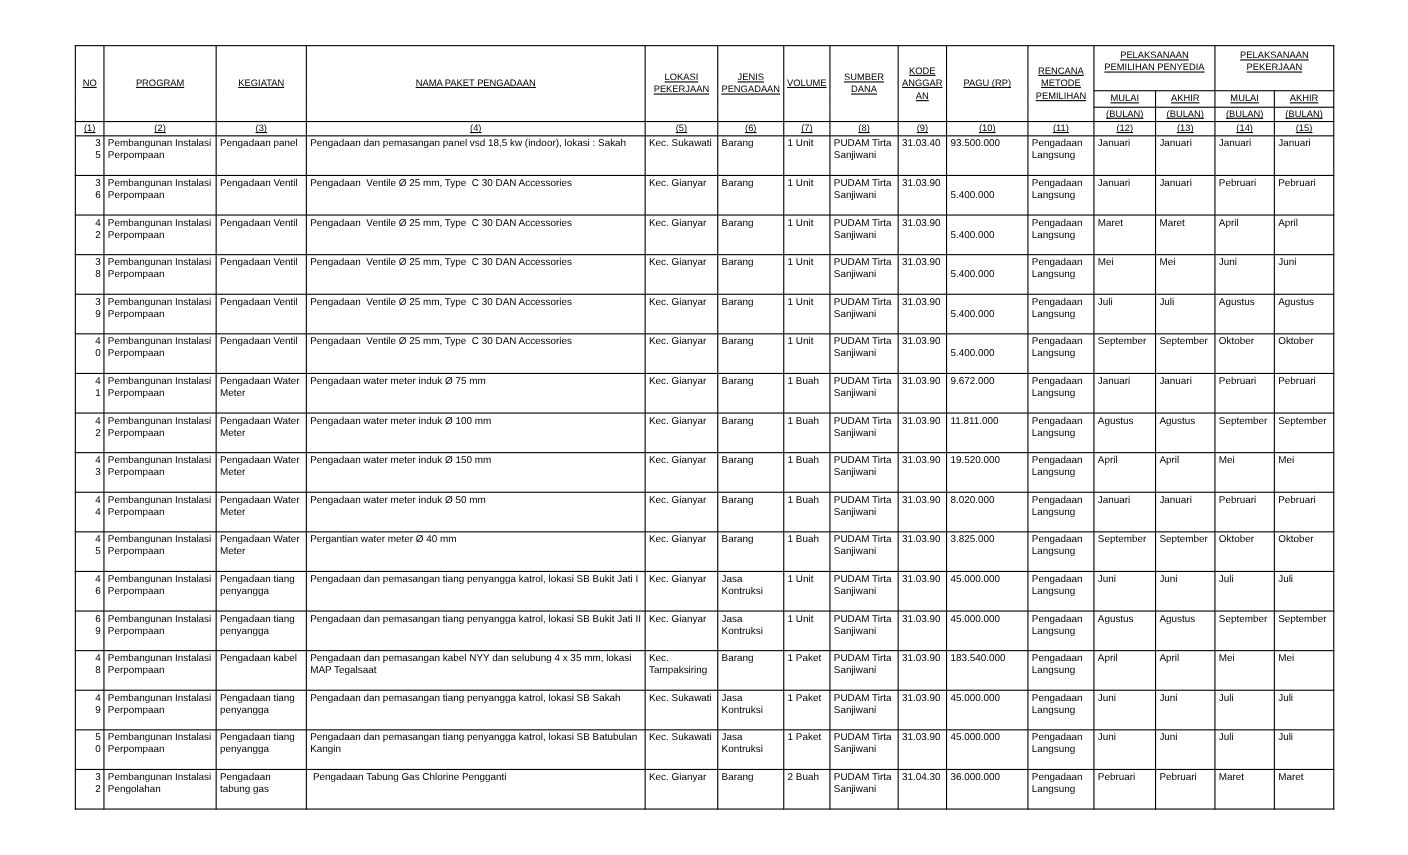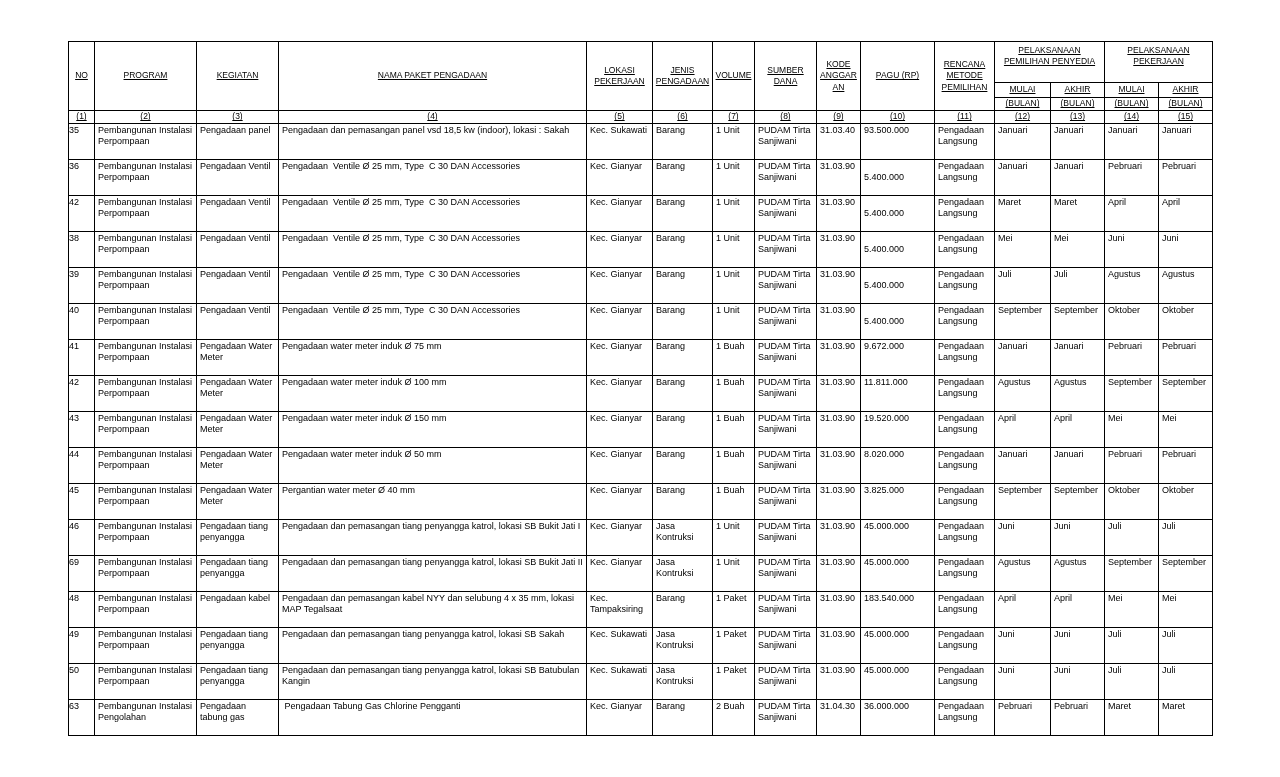--- a/index.html
+++ b/index.html
@@ -49,21 +49,21 @@
   .proc td {
     font-size: 9px;
     line-height: 1.22;
     vertical-align: top;
     padding: 1px 3px 0 3px;
     white-space: pre-wrap;
     overflow-wrap: break-word;
     word-wrap: break-word;
   }
   .proc tbody tr { height: 36px; }
-  td.c-no   { text-align: left; padding-right: 1px; padding-left: 0; }
+  td.c-no   { text-align: center; padding-right: 1px; padding-left: 16px; }
   td.c-pagu { text-align: left; }
   td.c-pagu.pl2 { padding-top: 12px; margin-left: 32px; }
   
   col.w-no      { width: 26px; }
   col.w-program { width: 102px; }
   col.w-kegiatan{ width: 82px; }
   col.w-nama    { width: 308px; }
   col.w-lokasi  { width: 66px; }
   col.w-jenis   { width: 60px; }
   col.w-volume  { width: 42px; }
@@ -411,21 +411,21 @@
           <td class="c-sumber">PUDAM Tirta Sanjiwani</td>
           <td class="c-kode">31.03.90</td>
           <td class="c-pagu">45.000.000</td>
           <td class="c-metode">Pengadaan Langsung</td>
           <td class="c-pp_mulai">Juni</td>
           <td class="c-pp_akhir">Juni</td>
           <td class="c-pk_mulai">Juli</td>
           <td class="c-pk_akhir">Juli</td>
         </tr>
         <tr>
-          <td class="c-no">63</td>
+          <td class="c-no">32</td>
           <td class="c-program">Pembangunan Instalasi Pengolahan</td>
           <td class="c-kegiatan">Pengadaan tabung gas</td>
           <td class="c-nama"> Pengadaan Tabung Gas Chlorine Pengganti</td>
           <td class="c-lokasi">Kec. Gianyar</td>
           <td class="c-jenis">Barang</td>
           <td class="c-volume">2 Buah</td>
           <td class="c-sumber">PUDAM Tirta Sanjiwani</td>
           <td class="c-kode">31.04.30</td>
           <td class="c-pagu">36.000.000</td>
           <td class="c-metode">Pengadaan Langsung</td>

